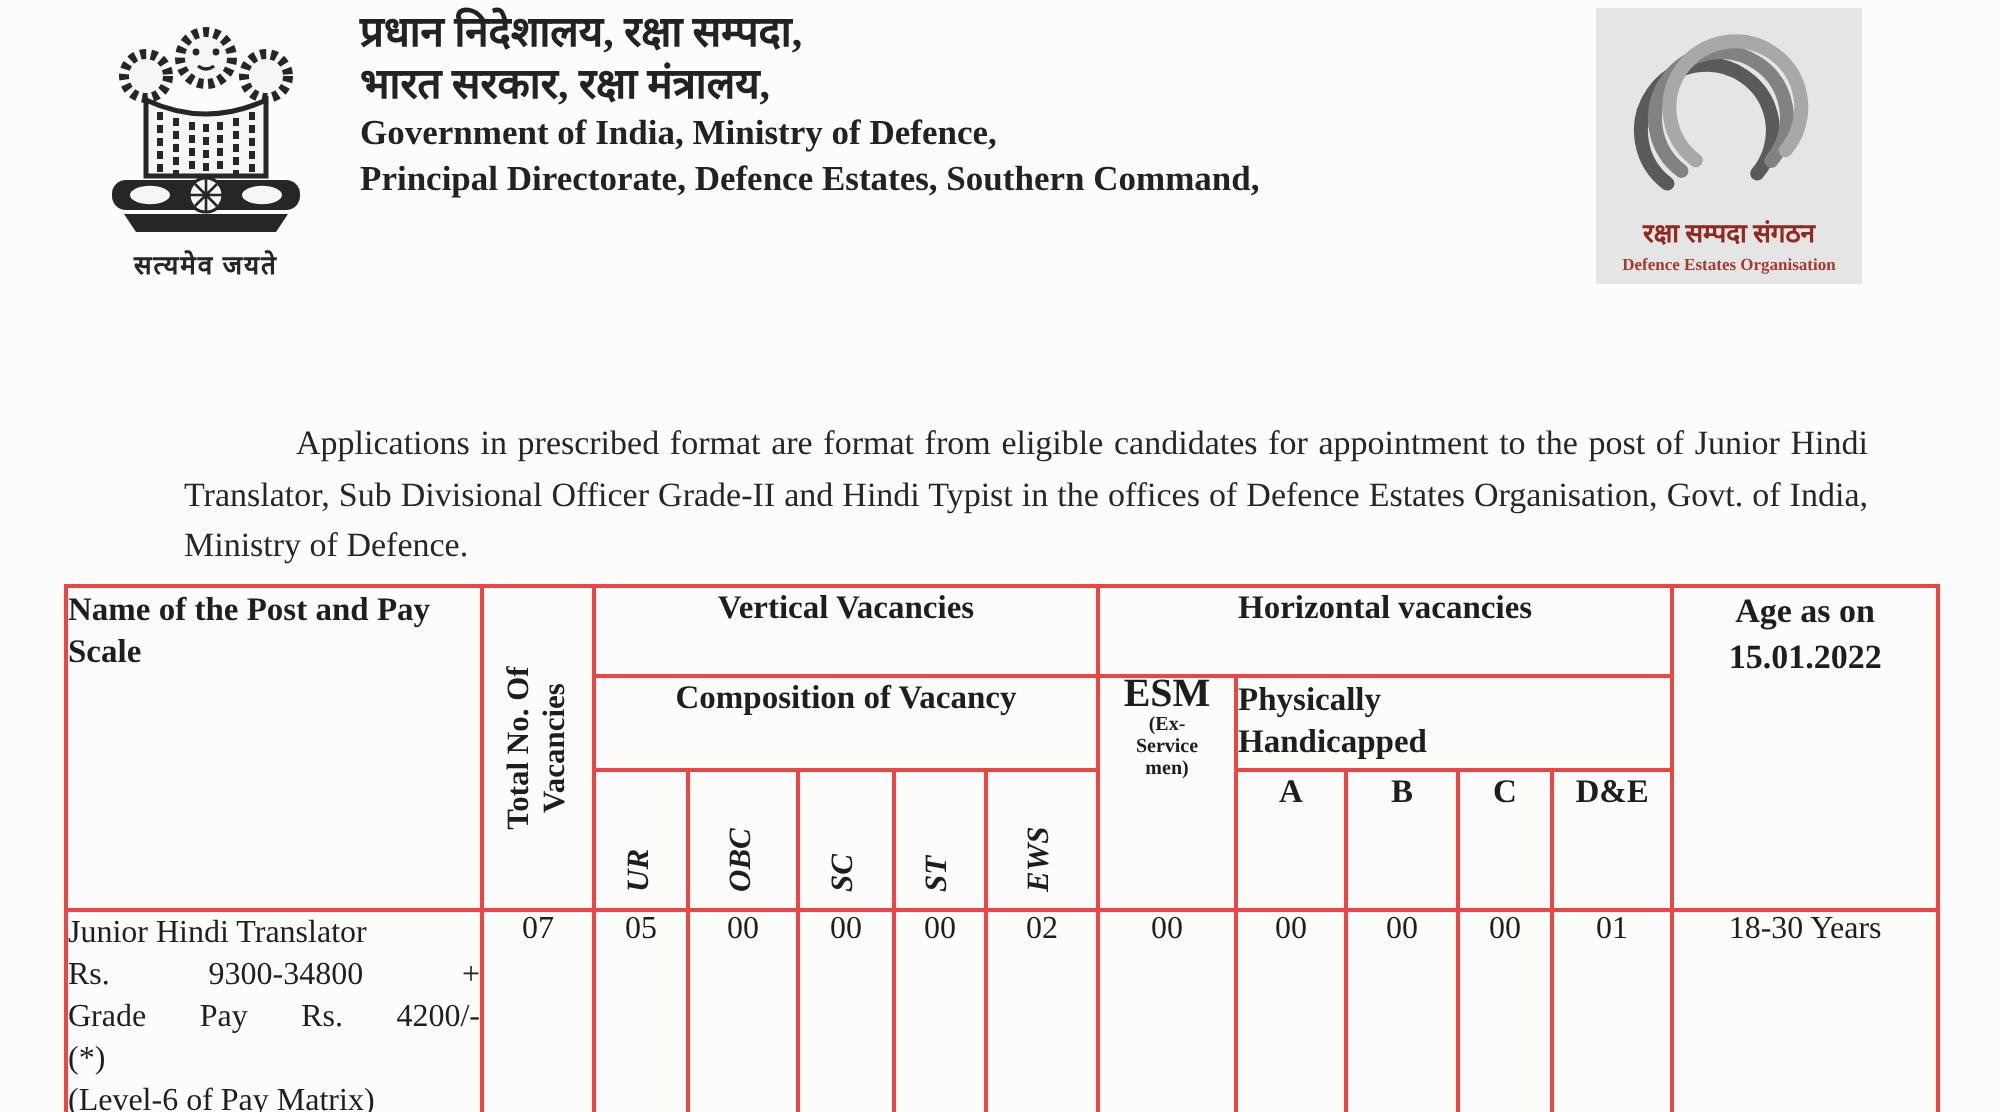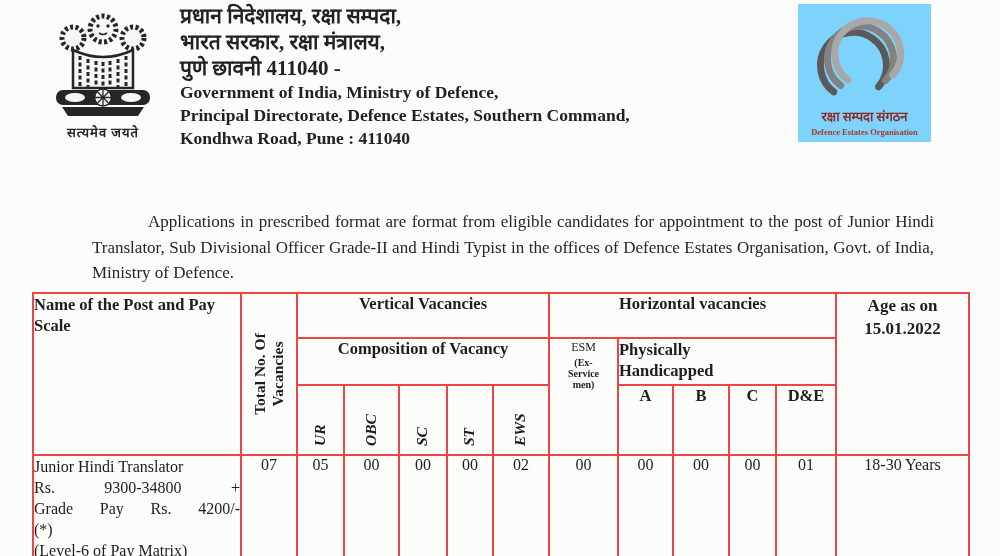--- a/index.html
+++ b/index.html
@@ -14,21 +14,21 @@
   .emblem { position:absolute; left:28px; top:2px; width:150px; height:152px; text-align:center; }
   .emblem svg { display:block; margin:0 auto; }
   .emblem-motto { font-size:13px; font-weight:bold; letter-spacing:1px; margin-top:1px; color:#262626; }
 
   
   .header-center { position:absolute; left:180px; top:3px; width:550px; }
   .hindi-line { font-size:21px; font-weight:bold; line-height:26px; color:#222; }
   .eng-line { font-size:17.5px; font-weight:bold; line-height:23px; color:#222; }
 
   
-  .deo-logo { position:absolute; left:798px; top:4px; width:133px; height:138px; background:#7dd3fc; }
+  .deo-logo { position:absolute; left:798px; top:4px; width:133px; height:138px; background:#e5e5e5; }
   .deo-logo svg { position:absolute; left:0; top:0; }
   .logo-hindi { position:absolute; left:0; right:0; bottom:17px; text-align:center;
                 font-size:13px; font-weight:bold; color:#8e2a20; }
   .logo-eng   { position:absolute; left:0; right:0; bottom:5px; text-align:center;
                 font-size:8.5px; font-weight:bold; color:#a63a2e;margin-top:24px; }
 
   
   .intro { position:absolute; left:92px; top:209px; width:842px;
            font-size:17px; line-height:1.5; text-align:justify; text-indent:56px; color:#262626; }
 
@@ -41,21 +41,21 @@
   .th-post { font-weight:bold; font-size:16.5px; line-height:21px; padding:5px 8px; }
   .th-center { text-align:center; font-weight:bold; font-size:16.5px; vertical-align:middle; }
   .cell-rot { position:relative; }
   .rot-center { position:absolute; top:50%; left:50%; width:150px;
                 transform:translate(-50%,-50%) rotate(-90deg);
                 text-align:center; font-weight:bold; font-size:15.5px; line-height:18px; white-space:normal; }
   .rot-bottom { position:absolute; bottom:8px; left:50%; margin-left:8px;
                 transform-origin:0 100%; transform:rotate(-90deg);
                 font-weight:bold; font-style:italic; font-size:15.5px; white-space:nowrap; }
   .th-esm { text-align:center; padding-top:7px; }
-  .esm-main { font-size:12px; font-weight:normal; line-height:17px; }
+  .esm-main { font-size:20px; font-weight:bold; line-height:17px; }
   .esm-sub  { display:block; width:48px; margin:1px auto 0; font-size:10px; font-weight:bold; line-height:11px; }
   .th-ph { font-weight:bold; font-size:16.5px; padding:4px 0 0 9px; }
   .ph-inner { width:120px; line-height:21px; }
   .th-abc { font-weight:bold; font-size:16.5px; text-align:center; padding-top:4px; }
   .th-age { font-weight:bold; font-size:17px; text-align:center; padding-top:11px; line-height:23px; }
 
   .data-post { font-size:16px; line-height:21px; padding:5px 8px 0 8px; }
   .jline { text-align:justify; text-align-last:justify; }
   .data-val { text-align:center; font-size:16px; padding-top:6px; }
 </style>
@@ -87,26 +87,24 @@
 
       <path d="M34 105 L116 105 L110 114 L40 114 Z" fill="#262626"></path>
     </svg>
     <div class="emblem-motto">सत्यमेव जयते</div>
   </div>
 
   <div class="header-center">
     <div>
       <div class="hindi-line">प्रधान निदेशालय, रक्षा सम्पदा,</div>
       <div class="hindi-line">भारत सरकार, रक्षा मंत्रालय,</div>
-      <div class="hindi-line">पुणे छावनी 411040 -</div>
     </div>
     <div>
       <div class="eng-line">Government of India, Ministry of Defence,</div>
       <div class="eng-line">Principal Directorate, Defence Estates, Southern  Command,</div>
-      <div class="eng-line">Kondhwa Road,  Pune : 411040</div>
     </div>
   </div>
 
   <div class="deo-logo">
     <svg width="133" height="108" viewBox="0 0 133 108">
       <g transform="rotate(-10 63 58)">
         <circle cx="55" cy="60" r="33" fill="none" stroke="#5a5a5a" stroke-width="7" stroke-linecap="round" pathLength="100" stroke-dasharray="76 24" stroke-dashoffset="-38"></circle>
         <circle cx="63" cy="55" r="33" fill="none" stroke="#828282" stroke-width="7" stroke-linecap="round" pathLength="100" stroke-dasharray="76 24" stroke-dashoffset="-38"></circle>
         <circle cx="71" cy="51" r="33" fill="none" stroke="#a8a8a8" stroke-width="7" stroke-linecap="round" pathLength="100" stroke-dasharray="76 24" stroke-dashoffset="-38"></circle>
       </g>

